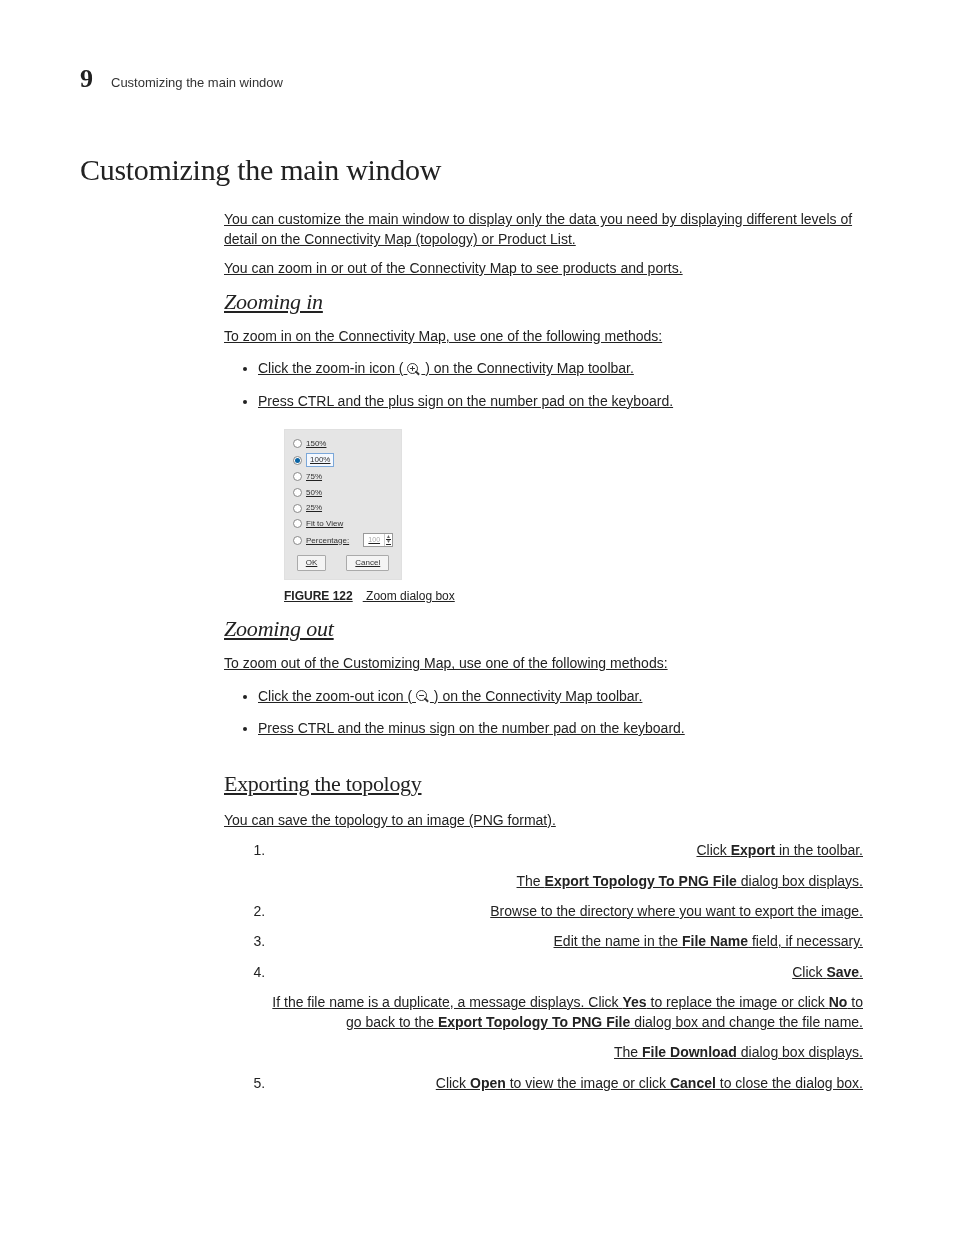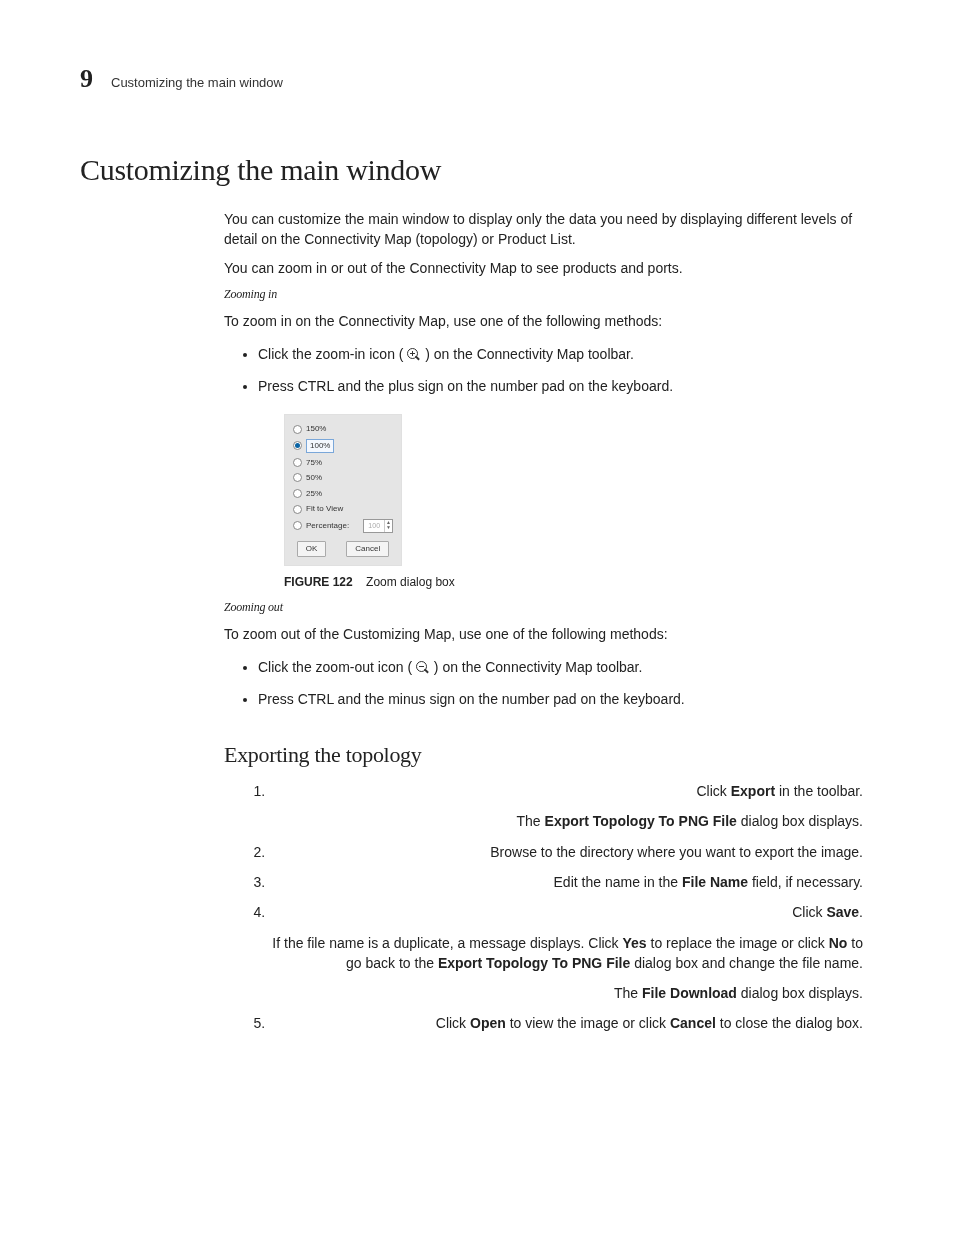--- a/index.html
+++ b/index.html
@@ -30,34 +30,35 @@
   h1 {
     font-family: Georgia, 'Times New Roman', serif;
     font-weight: normal;
     font-size: 30px;
     margin: 0 0 18px 0;
     font-stretch: condensed;
     letter-spacing: -0.3px;
   }
   .content {
     margin-left: 144px;
+    text-decoration: underline;
   }
   h2 {
     font-family: Georgia, 'Times New Roman', serif;
     font-weight: normal;
     font-size: 22px;
     margin: 30px 0 10px 0;
     font-stretch: condensed;
     letter-spacing: -0.3px;
   }
   h3 {
     font-family: Georgia, 'Times New Roman', serif;
     font-style: italic;
     font-weight: normal;
-    font-size: 12px;
+    font-size: 22px;
     margin: 7px 0 8px 0;
     font-stretch: condensed;
     letter-spacing: -0.2px;
   }
   p { margin: 8px 0; }
   ul { margin: 8px 0; padding-left: 34px; }
   ul li { margin: 12px 0; list-style-type: disc; }
   ol { margin: 8px 0; padding-left: 34px; }
   ol li { margin: 10px 11px; text-align: right; }
   .sub-p { margin: 10px 0 10px 0; }
@@ -206,20 +207,21 @@
         <span class="circle"></span>
           <span class="minus-h"></span>
           <span class="handle"></span>
       </span>
       <span>) on the Connectivity Map toolbar.</span>
     </li>
     <li>Press CTRL and the minus sign on the number pad on the keyboard.</li>
   </ul>
 
   <h2>Exporting the topology</h2>
+  <p>You can save the topology to an image (PNG format).</p>
   <ol>
     <li>
       <span>Click </span><span class="bold">Export</span><span> in the toolbar.</span>
       <p class="sub-p">
         <span>The </span><span class="bold">Export Topology To PNG File</span><span> dialog box displays.</span>
       </p>
     </li>
     <li>Browse to the directory where you want to export the image.</li>
     <li>
       <span>Edit the name in the </span><span class="bold">File Name</span><span> field, if necessary.</span>

